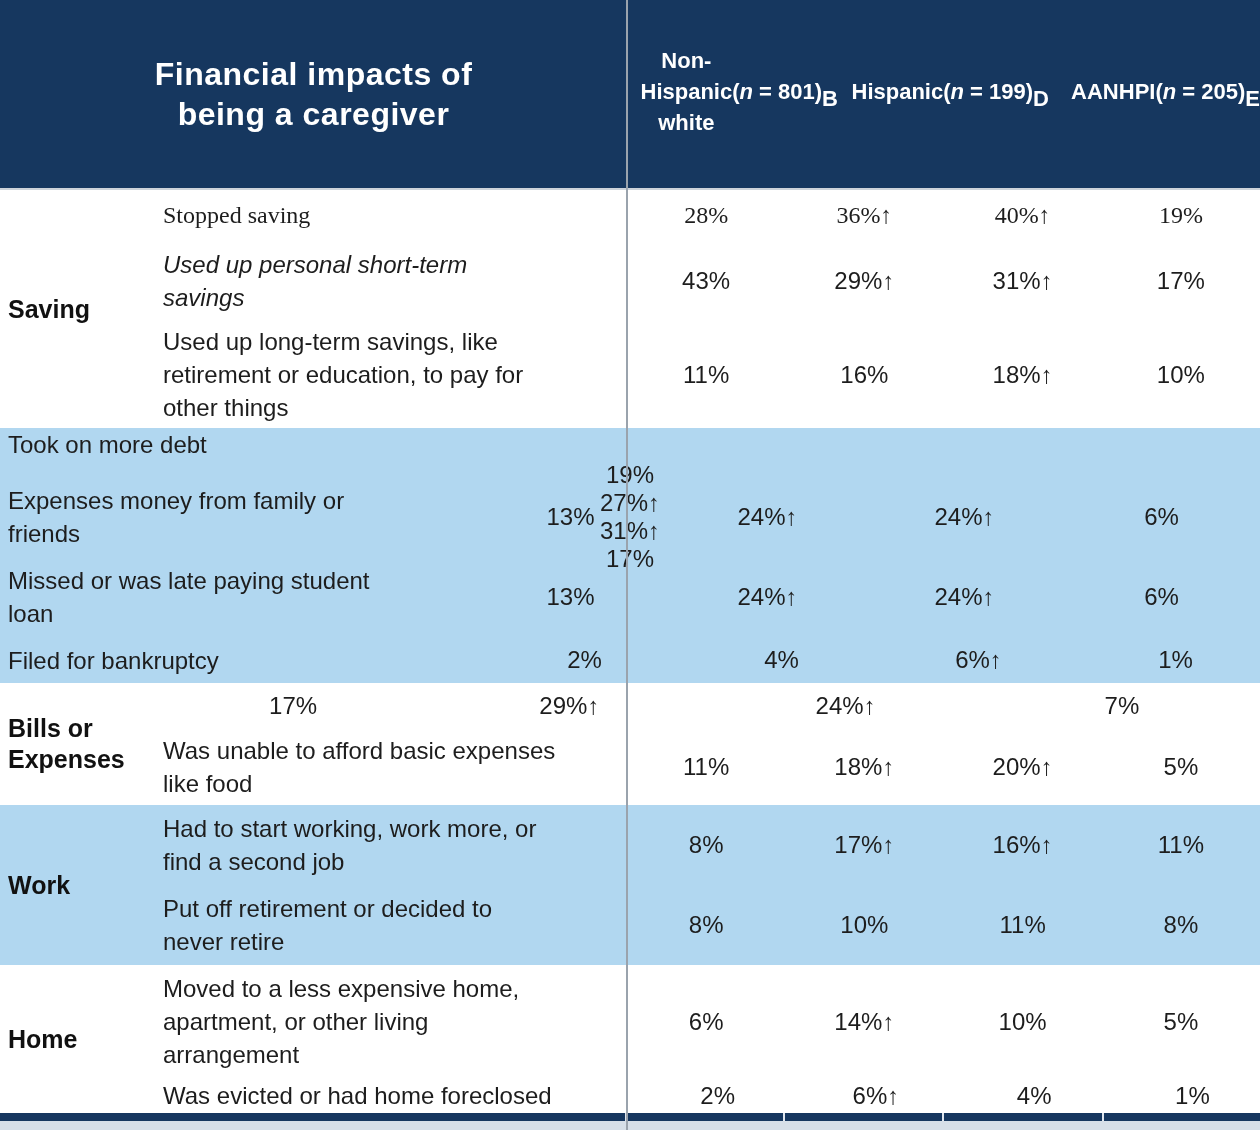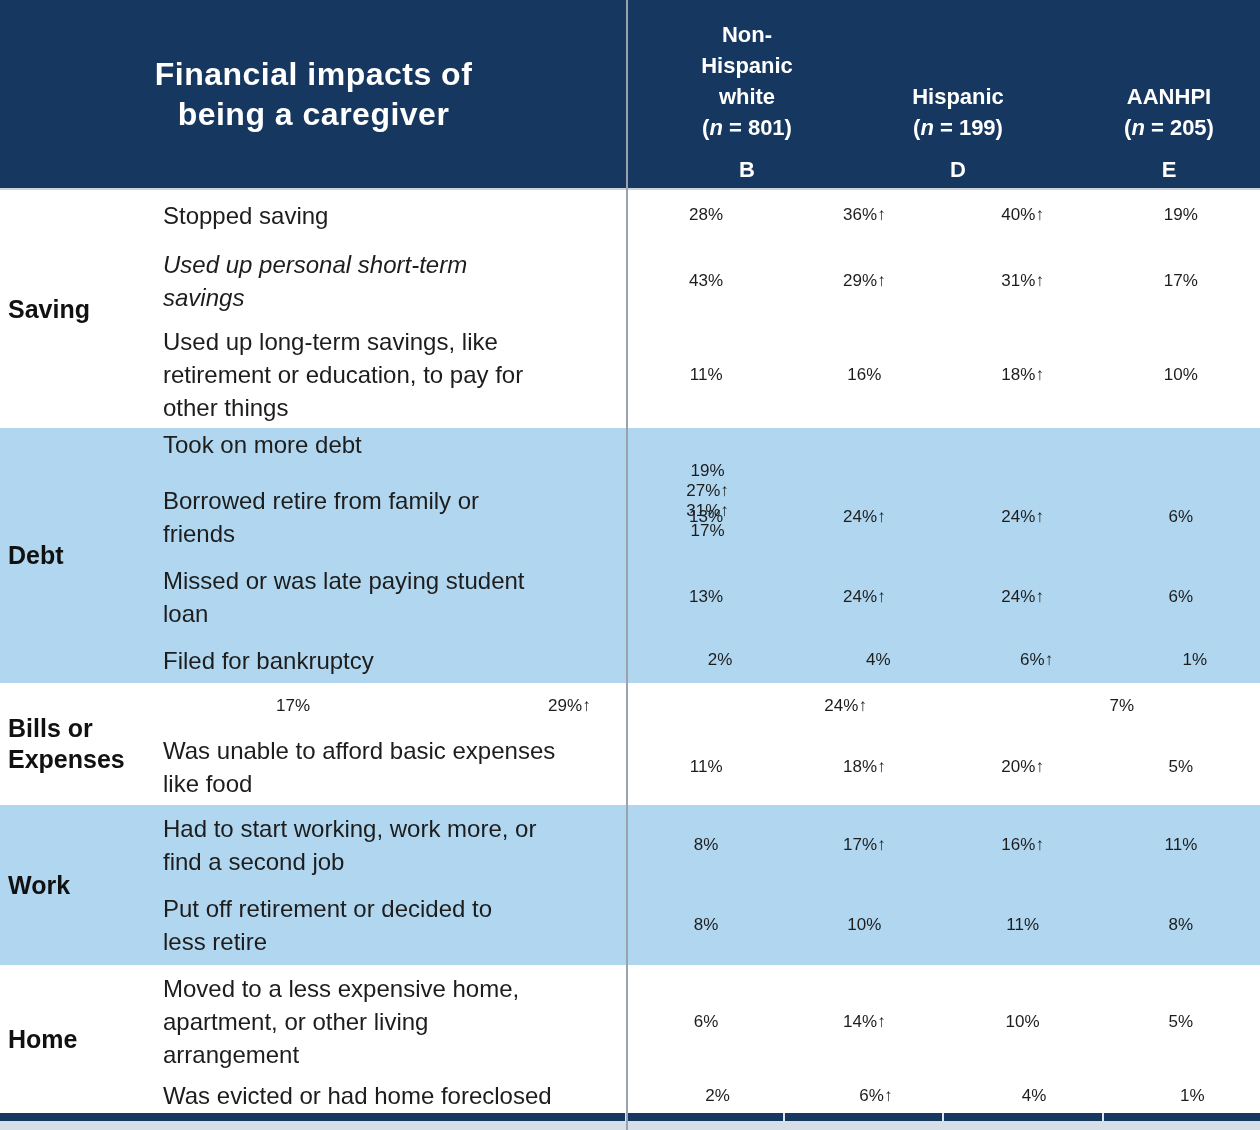--- a/index.html
+++ b/index.html
@@ -10,44 +10,44 @@
   }
   
   .header { height:190px; display:flex; border-bottom:2px solid #cdd3da; }
   .title-cell {
     width:627px; display:flex; align-items:center; justify-content:center;
     color:#fff; font-weight:bold; font-size:32px; line-height:40px;
     text-align:center; white-space:pre-line; letter-spacing:0.5px;
   }
   .cols { flex:1; display:flex; }
   .col {
-    flex:1; display:flex; flex-direction:column; justify-content:flex-end;
+    flex:1; display:flex; flex-direction:row; justify-content:flex-end;
     align-items:center; text-align:center; color:#fff; font-weight:bold;
-    font-size:22px; padding-bottom:6px;margin-left:29px;
+    font-size:22px; padding-bottom:6px;
   }
   .col-name { white-space:pre-line; line-height:31px; }
   .col-n { line-height:31px; }
   .col-n i { font-style:italic; }
   .col-letter { margin-top:15px; line-height:24px; }
   
   .section { display:flex; }
   .sec-label {
     width:155px; display:flex; align-items:center; padding-left:8px;
     font-weight:bold; font-size:25px; line-height:31px; color:#111;
   }
   .rows { flex:1; display:flex; flex-direction:column; }
   .row { display:flex; }
   .item {
     width:472px; padding-left:8px; padding-right:10px; display:flex;
     align-items:center; font-size:24px; line-height:33px; color:#1d1d1d;
     white-space:pre-line;
   }
   .val {
     flex:1; display:flex; align-items:center; justify-content:center;
-    font-size:17px; color:#1d1d1d;
+    font-size:24px; color:#1d1d1d;
   }
   
   .bottom-bar { height:8px; display:flex; background:#dfe6ee; }
   .bottom-bar .seg { height:8px; }
   .bottom-bar .gap { width:2px; height:8px; }
   .bottom-strip { height:9px; }
   .divider {
     position:absolute; left:626px; top:0; width:2px; height:1130px;
   }
 </style>
@@ -77,21 +77,21 @@
           <div class="col-n">(<i>n</i> = 205)</div>
           <div class="col-letter">E</div>
         </div>
       </div>
   </div>
 
   <div id="table-body">
       <div class="section" style="background: rgb(255, 255, 255);">
         <div class="sec-label">Saving</div>
         <div class="rows">
-          <div class="row" style="height: 50px;">
+          <div class="row" style="height: 50px; font-family: Liberation Serif, serif;">
             <div class="item" style="color: rgb(29, 29, 29);">Stopped saving</div>
             <div class="val" style="color: rgb(29, 29, 29);">28%</div>
             <div class="val" style="color: rgb(29, 29, 29);">36%↑</div>
             <div class="val" style="color: rgb(29, 29, 29);">40%↑</div>
             <div class="val" style="color: rgb(29, 29, 29);">19%</div>
           </div>
           <div class="row" style="height: 81px;">
             <div class="item" style="color: rgb(29, 29, 29); font-style: italic;">Used up personal short-term
 savings</div>
             <div class="val" style="color: rgb(29, 29, 29);">43%</div>
@@ -104,31 +104,30 @@
 retirement or education, to pay for
 other things</div>
             <div class="val" style="color: rgb(29, 29, 29);">11%</div>
             <div class="val" style="color: rgb(29, 29, 29);">16%</div>
             <div class="val" style="color: rgb(29, 29, 29);">18%↑</div>
             <div class="val" style="color: rgb(29, 29, 29);">10%</div>
           </div>
         </div>
       </div>
       <div class="section" style="background: rgb(177, 215, 240);">
-        <div class="sec-label">Debt</div>
         <div class="rows">
           <div class="row" style="height: 49px; flex-direction: column;">
             <div class="item" style="color: rgb(29, 29, 29);">Took on more debt</div>
             <div class="val" style="color: rgb(29, 29, 29);">19%</div>
             <div class="val" style="color: rgb(29, 29, 29);">27%↑</div>
             <div class="val" style="color: rgb(29, 29, 29);">31%↑</div>
             <div class="val" style="color: rgb(29, 29, 29);">17%</div>
           </div>
           <div class="row" style="height: 80px;">
-            <div class="item" style="color: rgb(29, 29, 29);">Borrowed retire from family or
+            <div class="item" style="color: rgb(29, 29, 29);">Expenses money from family or
 friends</div>
             <div class="val" style="color: rgb(29, 29, 29);">13%</div>
             <div class="val" style="color: rgb(29, 29, 29);">24%↑</div>
             <div class="val" style="color: rgb(29, 29, 29);">24%↑</div>
             <div class="val" style="color: rgb(29, 29, 29);">6%</div>
           </div>
           <div class="row" style="height: 80px;">
             <div class="item" style="color: rgb(29, 29, 29);">Missed or was late paying student
 loan</div>
             <div class="val" style="color: rgb(29, 29, 29);">13%</div>
@@ -170,21 +169,21 @@
           <div class="row" style="height: 80px;">
             <div class="item" style="color: rgb(29, 29, 29);">Had to start working, work more, or
 find a second job</div>
             <div class="val" style="color: rgb(29, 29, 29);">8%</div>
             <div class="val" style="color: rgb(29, 29, 29);">17%↑</div>
             <div class="val" style="color: rgb(29, 29, 29);">16%↑</div>
             <div class="val" style="color: rgb(29, 29, 29);">11%</div>
           </div>
           <div class="row" style="height: 80px;">
             <div class="item" style="color: rgb(29, 29, 29);">Put off retirement or decided to
-less retire</div>
+never retire</div>
             <div class="val" style="color: rgb(29, 29, 29);">8%</div>
             <div class="val" style="color: rgb(29, 29, 29);">10%</div>
             <div class="val" style="color: rgb(29, 29, 29);">11%</div>
             <div class="val" style="color: rgb(29, 29, 29);">8%</div>
           </div>
         </div>
       </div>
       <div class="section" style="background: rgb(255, 255, 255);">
         <div class="sec-label">Home</div>
         <div class="rows">

